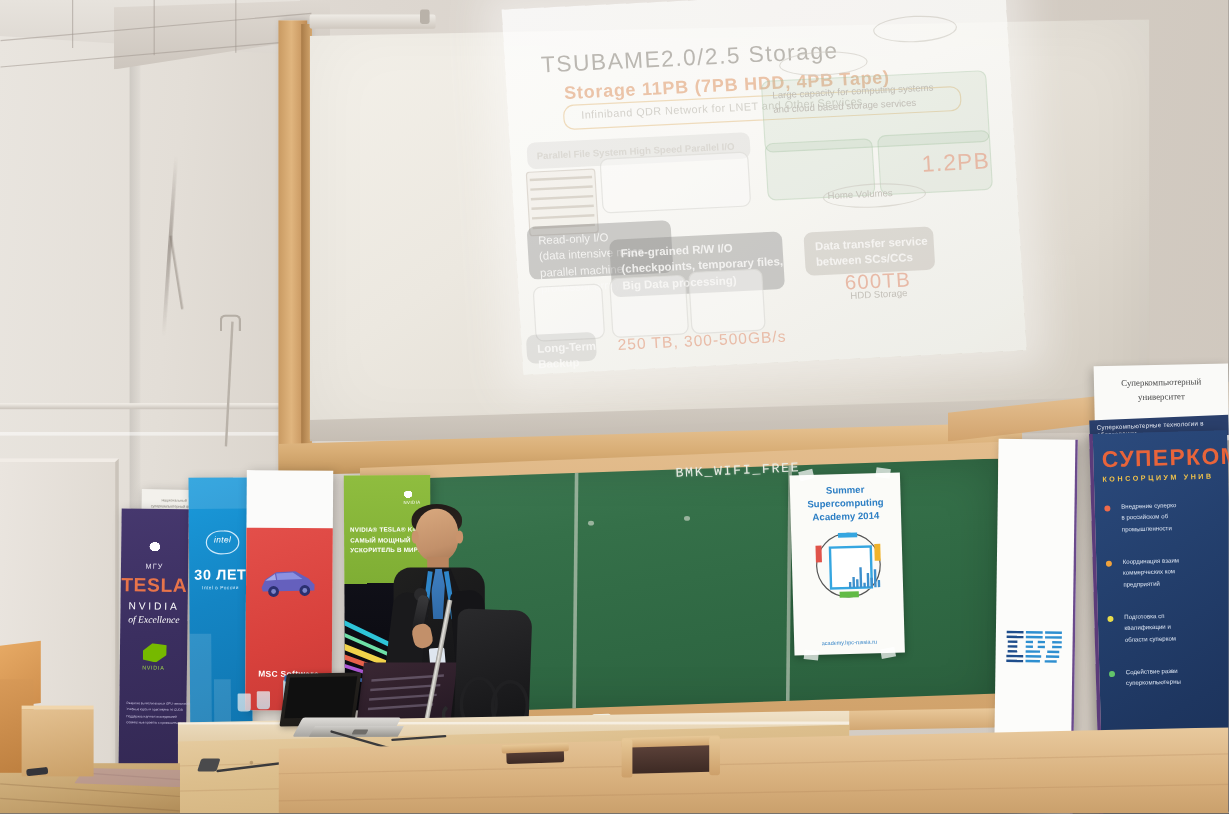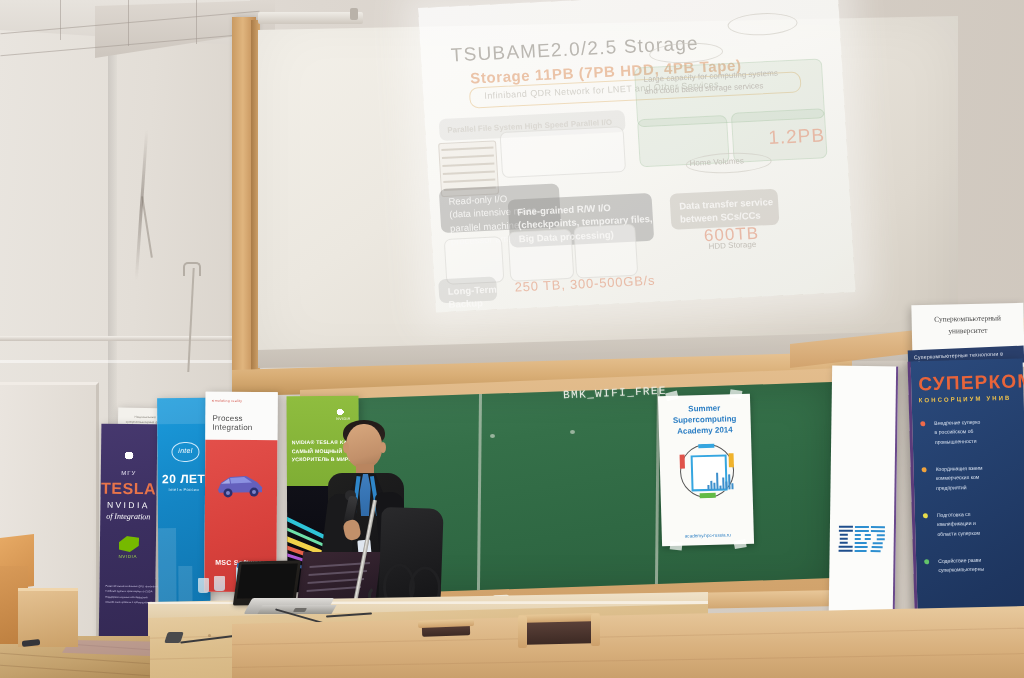--- a/index.html
+++ b/index.html
@@ -419,48 +419,44 @@
 
   <div class="abs bn bn-white-small">
     <div>Национальный суперкомпьютерный форум</div>
   </div>
 
   <div class="abs bn bn-cuda">
     <div class="nv-eye"></div>
     <div class="mgu">МГУ</div>
     <div class="cuda">TESLA</div>
     <div class="cen">NVIDIA</div>
-    <div class="exc">of Integration</div>
+    <div class="exc">of Excellence</div>
     <div class="nvlogo"></div>
     <div class="nvword">NVIDIA</div>
     <div class="bullets">
       <div>Развитие вычислительных GPU технологий</div>
       <div>Учебные курсы и практикумы по CUDA</div>
       <div>Поддержка научных исследований</div>
       <div>Совместные проекты с промышленностью</div>
     </div>
   </div>
 
   <div class="abs bn bn-intel">
     <div class="intel-step" style="left:0;top:0;width:52px;height:26px;"></div>
     <div class="intel-step" style="left:0;top:130px;width:18px;height:128px;"></div>
     <div class="intel-step" style="left:20px;top:168px;width:14px;height:90px;"></div>
     <div class="intel-badge">
       <span>intel</span>
     </div>
-    <div class="intel-20">20 ЛЕТ</div>
+    <div class="intel-20">30 ЛЕТ</div>
     <div class="intel-sub">Intel в России</div>
     <div class="intel-yellow"></div>
   </div>
 
   <div class="abs bn bn-msc">
-    <div class="msc-top">
-      <div class="msc-simul">simulating reality</div>
-      <div class="msc-title">Process Integration</div>
-    </div>
     <div class="msc-red">
       <svg class="msc-car" viewBox="0 0 100 68">
         <path d="M6 48 L12 34 L30 22 L62 20 L84 32 L94 42 L94 52 L8 54 Z" fill="#5a63c8" opacity=".92"></path>
         <path d="M30 24 L58 22 L74 33 L32 35 Z" fill="#8f97e4" opacity=".9"></path>
         <path d="M12 36 L28 25 L30 35 Z" fill="#b5bcf0" opacity=".8"></path>
         <circle cx="26" cy="54" r="9" fill="#2b3070"></circle>
         <circle cx="78" cy="52" r="9" fill="#2b3070"></circle>
         <circle cx="26" cy="54" r="4" fill="#7d84c9"></circle>
         <circle cx="78" cy="52" r="4" fill="#7d84c9"></circle>
       </svg>

